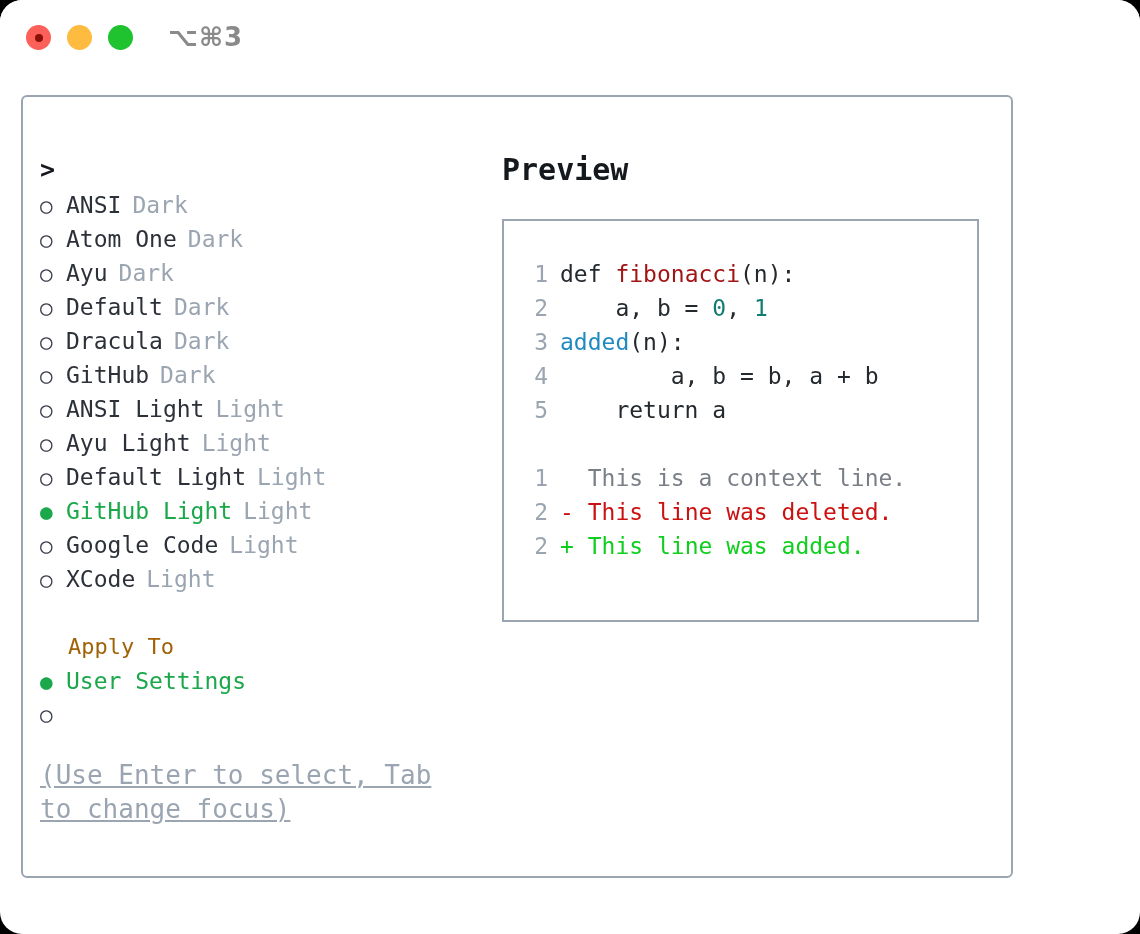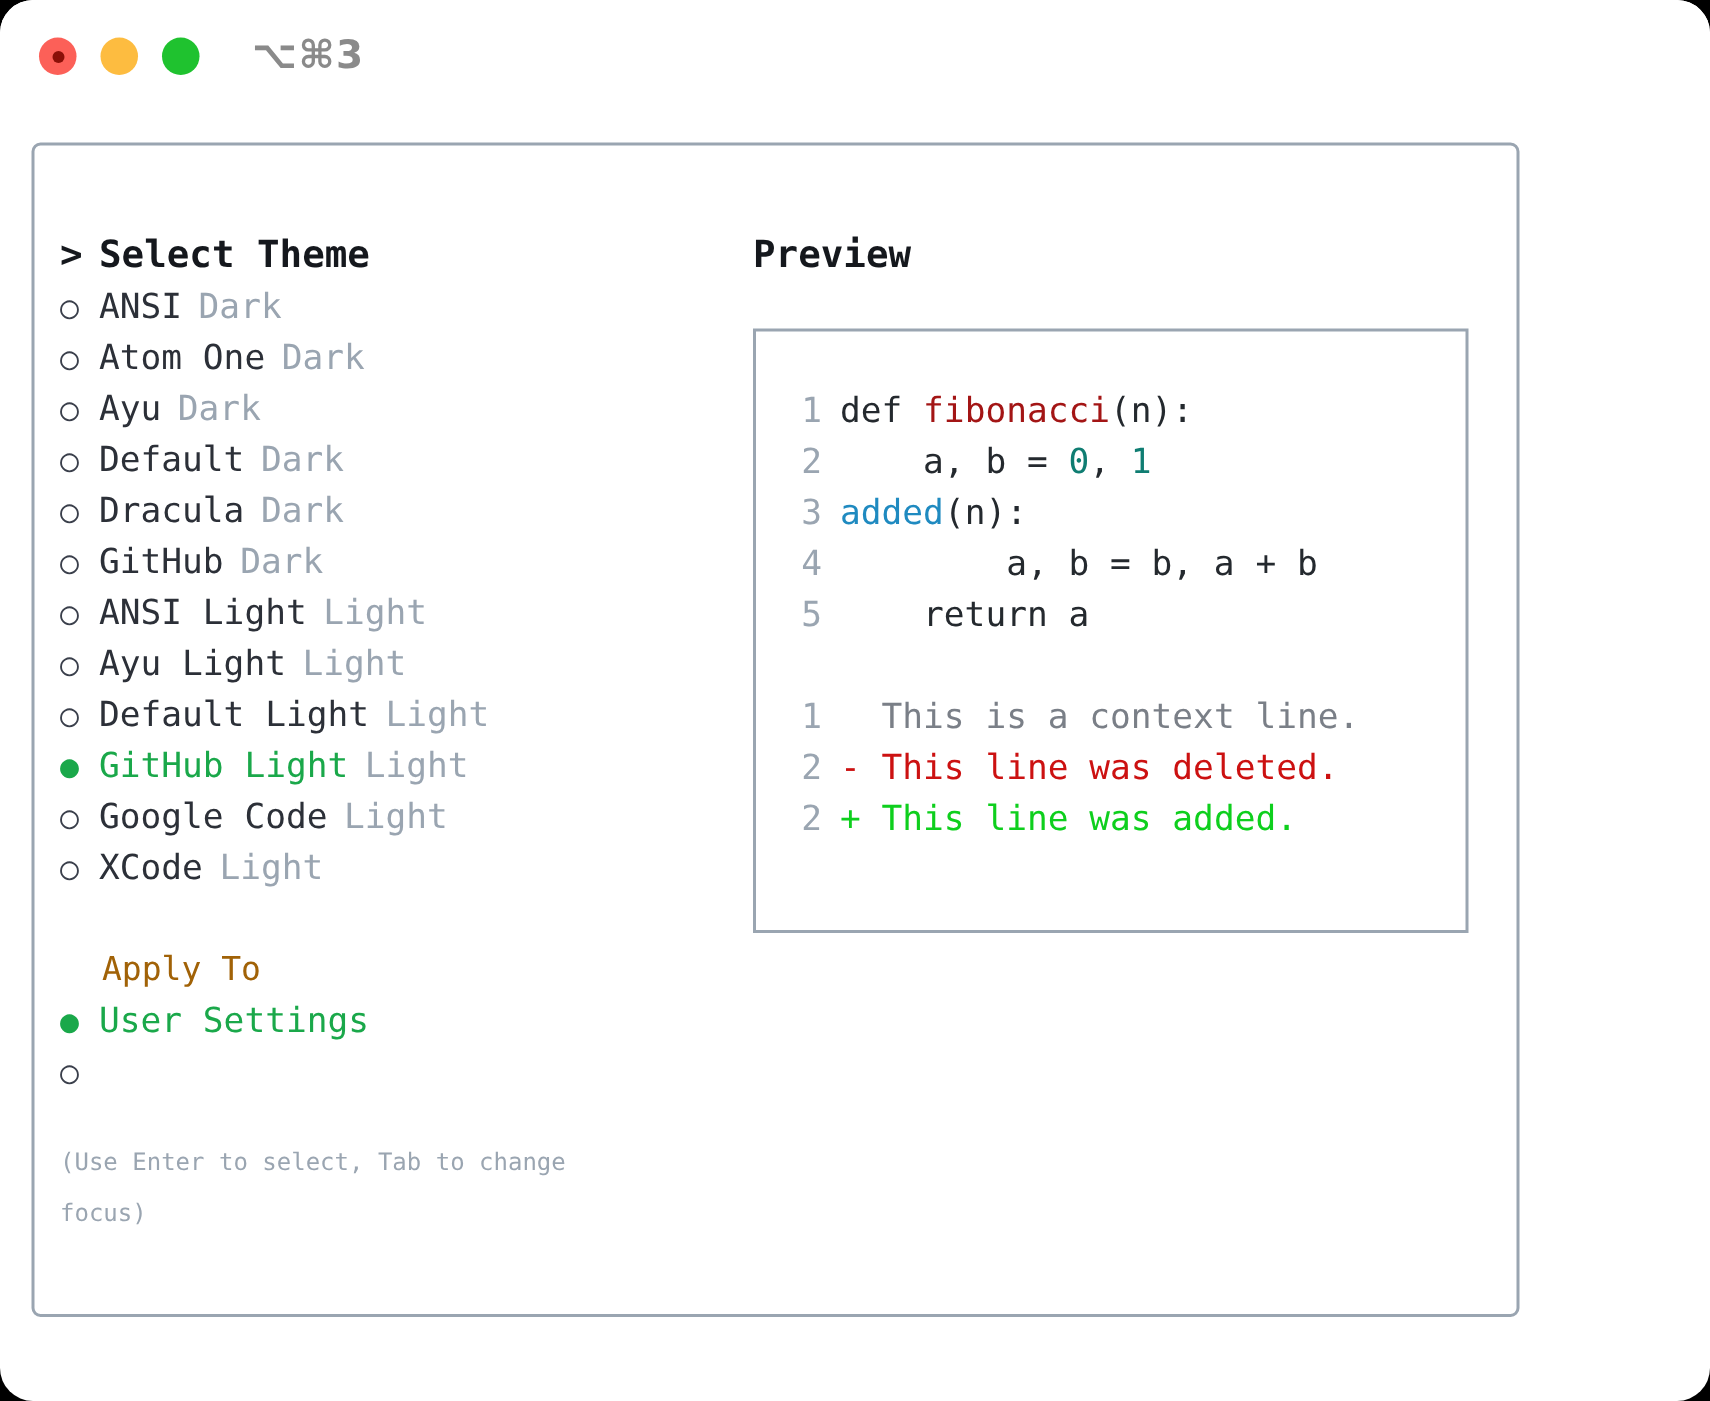--- a/index.html
+++ b/index.html
@@ -140,35 +140,36 @@
     line-height: 34px;
     font-size: 22px;
     color: #a16207;
     padding-left: 28px;
     white-space: nowrap;
   }
   .spacer-row { height: 34px; }
 
   .hint {
     margin-top: 26px;
-    font-size: 16px;
+    font-size: 26px;
     line-height: 34px;
     color: #9aa5b1;
     width: 400px;
+    text-decoration: underline;
   }
 
   
   .right-col {
     position: absolute;
     left: 479px;
     top: 55px;
     width: 490px;
   }
   .preview-title {
-    font-size: 25px;
+    font-size: 30px;
     font-weight: bold;
     color: #15181d;
     height: 36px;
     line-height: 36px;
   }
   .preview-box {
     margin-top: 31px;
     width: 477px;
     height: 403px;
     border: 2px solid #9aa5b1;
@@ -214,21 +215,20 @@
       <span class="light green"></span>
     </div>
     <div class="shortcut">⌥⌘3</div>
   </div>
 
   <div class="content-frame">
 
     <div class="left-col">
       <div class="header-row">
         <span class="caret">&gt;</span>
-        <span>Select Theme</span>
       </div>
 
       <div id="theme-list">
           <div class="list-row">
             <span class="bullet">○</span>
             <span class="row-title">ANSI</span>
             <span class="row-tag">Dark</span>
           </div>
           <div class="list-row">
             <span class="bullet">○</span>

